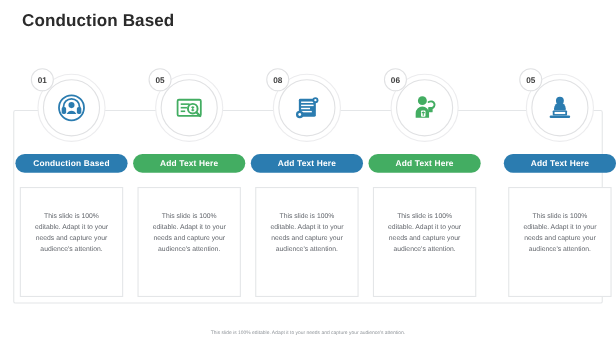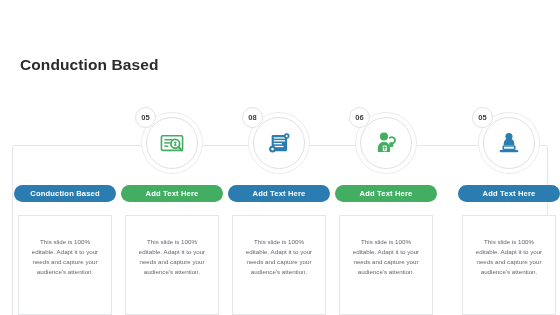--- a/index.html
+++ b/index.html
@@ -15,21 +15,20 @@
     position: relative;
   }
 
   #slide {
     position: absolute;
     left: 0;
     top: 0;
     width: 560px;
     height: 246px;
     background: #ffffff;
-    margin-top: 45px;
   }
 
   
   #slide-title {
     position: absolute;
     left: 20px;
     top: 11px;
     font-size: 15.5px;
     font-weight: bold;
     color: #2b2b2b;
@@ -184,20 +183,38 @@
 
 <div id="slide">
 
   <div id="slide-title">Conduction Based</div>
 
   <div id="rail"></div>
 
   <div id="steps">
 
     <div class="step" style="left:12px">
+      <div class="circle-wrap">
+        <div class="halo"></div>
+        <div class="circle">
+          <span>
+            <svg viewBox="0 0 32 32">
+              <g fill="none" stroke="#2b7cb0" stroke-width="2">
+                <circle cx="16" cy="16" r="14"></circle>
+                <path d="M7 17v-2a9 9 0 0 1 18 0v2"></path>
+              </g>
+              <rect x="5" y="15" width="5" height="8" rx="2" fill="#2b7cb0"></rect>
+              <rect x="22" y="15" width="5" height="8" rx="2" fill="#2b7cb0"></rect>
+              <circle cx="16" cy="13" r="3.4" fill="#2b7cb0"></circle>
+              <path d="M10.5 23c1.2-2.6 3.2-3.8 5.5-3.8s4.3 1.2 5.5 3.8z" fill="#2b7cb0"></path>
+            </svg>
+          </span>
+        </div>
+        <div class="badge">01</div>
+      </div>
       <div class="pill" style="background:#2b7cb0">Conduction Based</div>
       <div class="card">
         <div class="card-text">This slide is 100% editable. Adapt it to your needs and capture your audience's attention.</div>
       </div>
     </div>
 
     <div class="step" style="left:119px">
       <div class="circle-wrap">
         <div class="halo"></div>
         <div class="circle">

